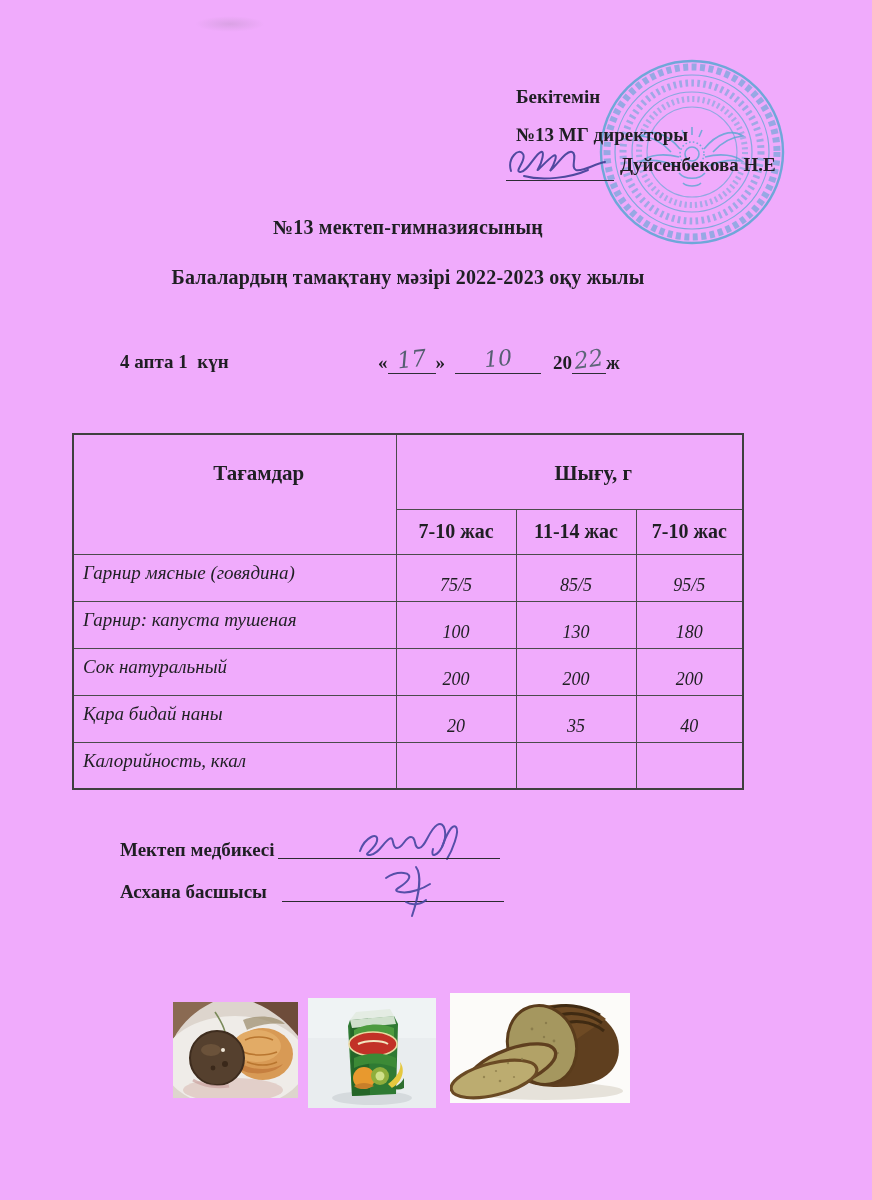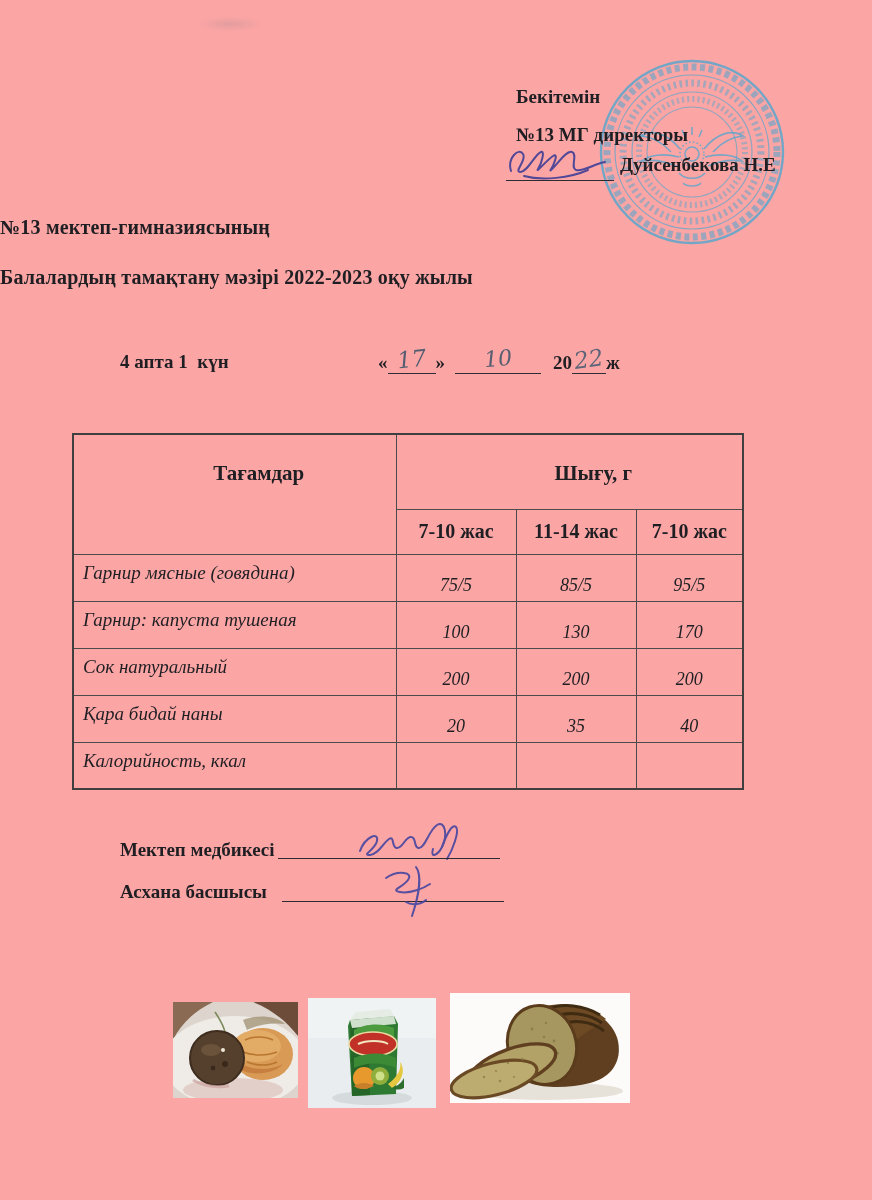--- a/index.html
+++ b/index.html
@@ -1,32 +1,32 @@
 <!DOCTYPE html>
 <html><head>
 <meta charset="utf-8">
 <style>
   * { margin:0; padding:0; box-sizing:border-box; }
   html,body { background:#e9e9e9; }
   .sheet {
     position:relative; width:872px; height:1200px; margin:0 auto;
-    background:#fca5a5;
+    background:#f0abfc;
     font-family:"Liberation Serif","DejaVu Serif",serif;
     color:#1f1f23; overflow:hidden;
   }
   .abs { position:absolute; }
   .smudge { width:70px; height:16px; border-radius:50%;
     background:radial-gradient(ellipse at center, rgba(120,120,125,.18), rgba(120,120,125,0) 70%); }
 
   
   .appr { font-weight:bold; font-size:19px; white-space:nowrap; z-index:3; }
   .sig-underline { border-top:1.6px solid #2b2b33; z-index:3; }
 
   
-  .title-wrap { left:0; top:216px; width:816px; z-index:3; }
+  .title-wrap { left:0; top:216px; width:816px; text-align:center; z-index:3; }
   .title-line { font-weight:bold; font-size:20px; letter-spacing:.2px; }
   .title-line + .title-line { margin-top:27px; }
 
   
   .date-label { left:120px; top:351px; font-weight:bold; font-size:19px; white-space:pre; }
   .date-group { left:378px; top:346px; display:flex; align-items:flex-end; font-weight:bold; font-size:19px; z-index:3; }
   .blank { display:inline-block; border-bottom:1.7px solid #2e2e36; text-align:center; height:28px; }
   .hw { font-family:"DejaVu Serif",serif; font-style:italic; font-weight:normal; color:#565e72; }
   .hw-day { display:inline-block; font-size:23px; transform:rotate(-6deg); }
   .hw-month { display:inline-block; font-size:22px; transform:rotate(-5deg); }
@@ -128,21 +128,21 @@
     <tr>
       <td class="td-dish">Гарнир мясные (говядина)</td>
       <td class="td-val">75/5</td>
       <td class="td-val">85/5</td>
       <td class="td-val">95/5</td>
     </tr>
     <tr>
       <td class="td-dish">Гарнир: капуста тушеная</td>
       <td class="td-val">100</td>
       <td class="td-val">130</td>
-      <td class="td-val">170</td>
+      <td class="td-val">180</td>
     </tr>
     <tr>
       <td class="td-dish">Сок натуральный</td>
       <td class="td-val">200</td>
       <td class="td-val">200</td>
       <td class="td-val">200</td>
     </tr>
     <tr>
       <td class="td-dish">Қара бидай наны</td>
       <td class="td-val">20</td>

